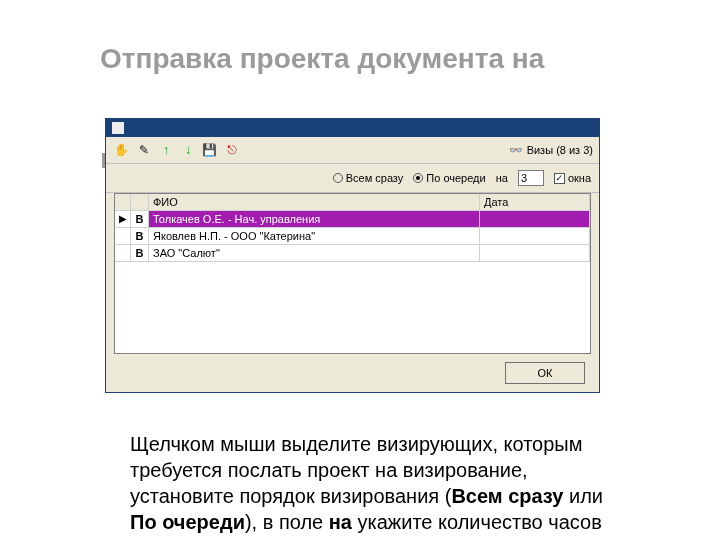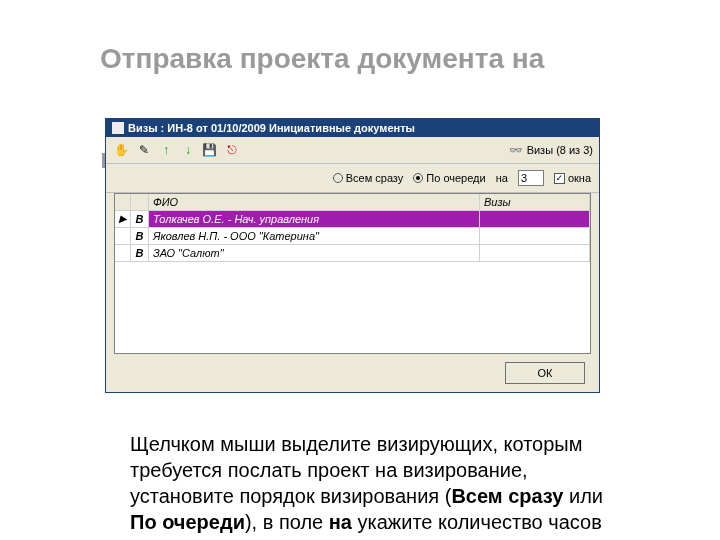--- a/index.html
+++ b/index.html
@@ -103,21 +103,20 @@
     background: #fff;
     margin: 0 8px;
     border: 1px solid #808080;
     overflow: hidden;
     display: flex;
     flex-direction: column;
   }
   .thead, .trow {
     display: flex;
     border-bottom: 1px solid #d0d0d0;
-    font-style: italic;
   }
   .thead { background: #ece9d8; font-weight: normal; }
   .cell { padding: 2px 4px; border-right: 1px solid #d0d0d0; }
   .c-mark { width: 16px; text-align: center; }
   .c-b { width: 18px; text-align: center; font-weight: bold; }
   .c-fio { flex: 1; }
   .c-date { width: 110px; }
   .trow.selected .c-fio, .trow.selected .c-date { background: #a21caf; color: #fff; }
   .trow .c-mark { color: #000; }
   .trow-marker { color:#000; font-size:10px; }
@@ -160,21 +159,20 @@
 
 <div class="intro">
   <span>В окне РКПД выберите из меню </span><b>Действия</b><span> команды</span>
   <b>Визы/подписи, Послать на визирование</b>
 </div>
 
 <div class="win">
 
   <div class="titlebar">
     <span class="titlebar-ico"></span>
-    <span>Визы : ИН-8 от 01/10/2009 Инициативные документы</span>
   </div>
 
   <div class="toolbar">
     <span class="tbtn">✋</span>
     <span class="tbtn">✎</span>
     <span class="tbtn" style="color:#0a0">↑</span>
     <span class="tbtn" style="color:#0a0">↓</span>
     <span class="tbtn">💾</span>
     <span class="tbtn" style="color:#c00">⎋</span>
     <span class="toolbar-gap"></span>
@@ -199,21 +197,21 @@
       <span class="check chk"></span>
       <span>окна</span>
     </span>
   </div>
 
   <div class="table-wrap">
     <div class="thead">
       <div class="cell c-mark"></div>
       <div class="cell c-b"></div>
       <div class="cell c-fio">ФИО</div>
-      <div class="cell c-date">Визы</div>
+      <div class="cell c-date">Дата</div>
     </div>
     <div class="table-body">
       <div class="trow selected">
         <div class="cell c-mark trow-marker">▶</div>
         <div class="cell c-b">В</div>
         <div class="cell c-fio">Толкачев О.Е. - Нач. управления</div>
         <div class="cell c-date"></div>
       </div>
       <div class="trow">
         <div class="cell c-mark trow-marker"></div>

